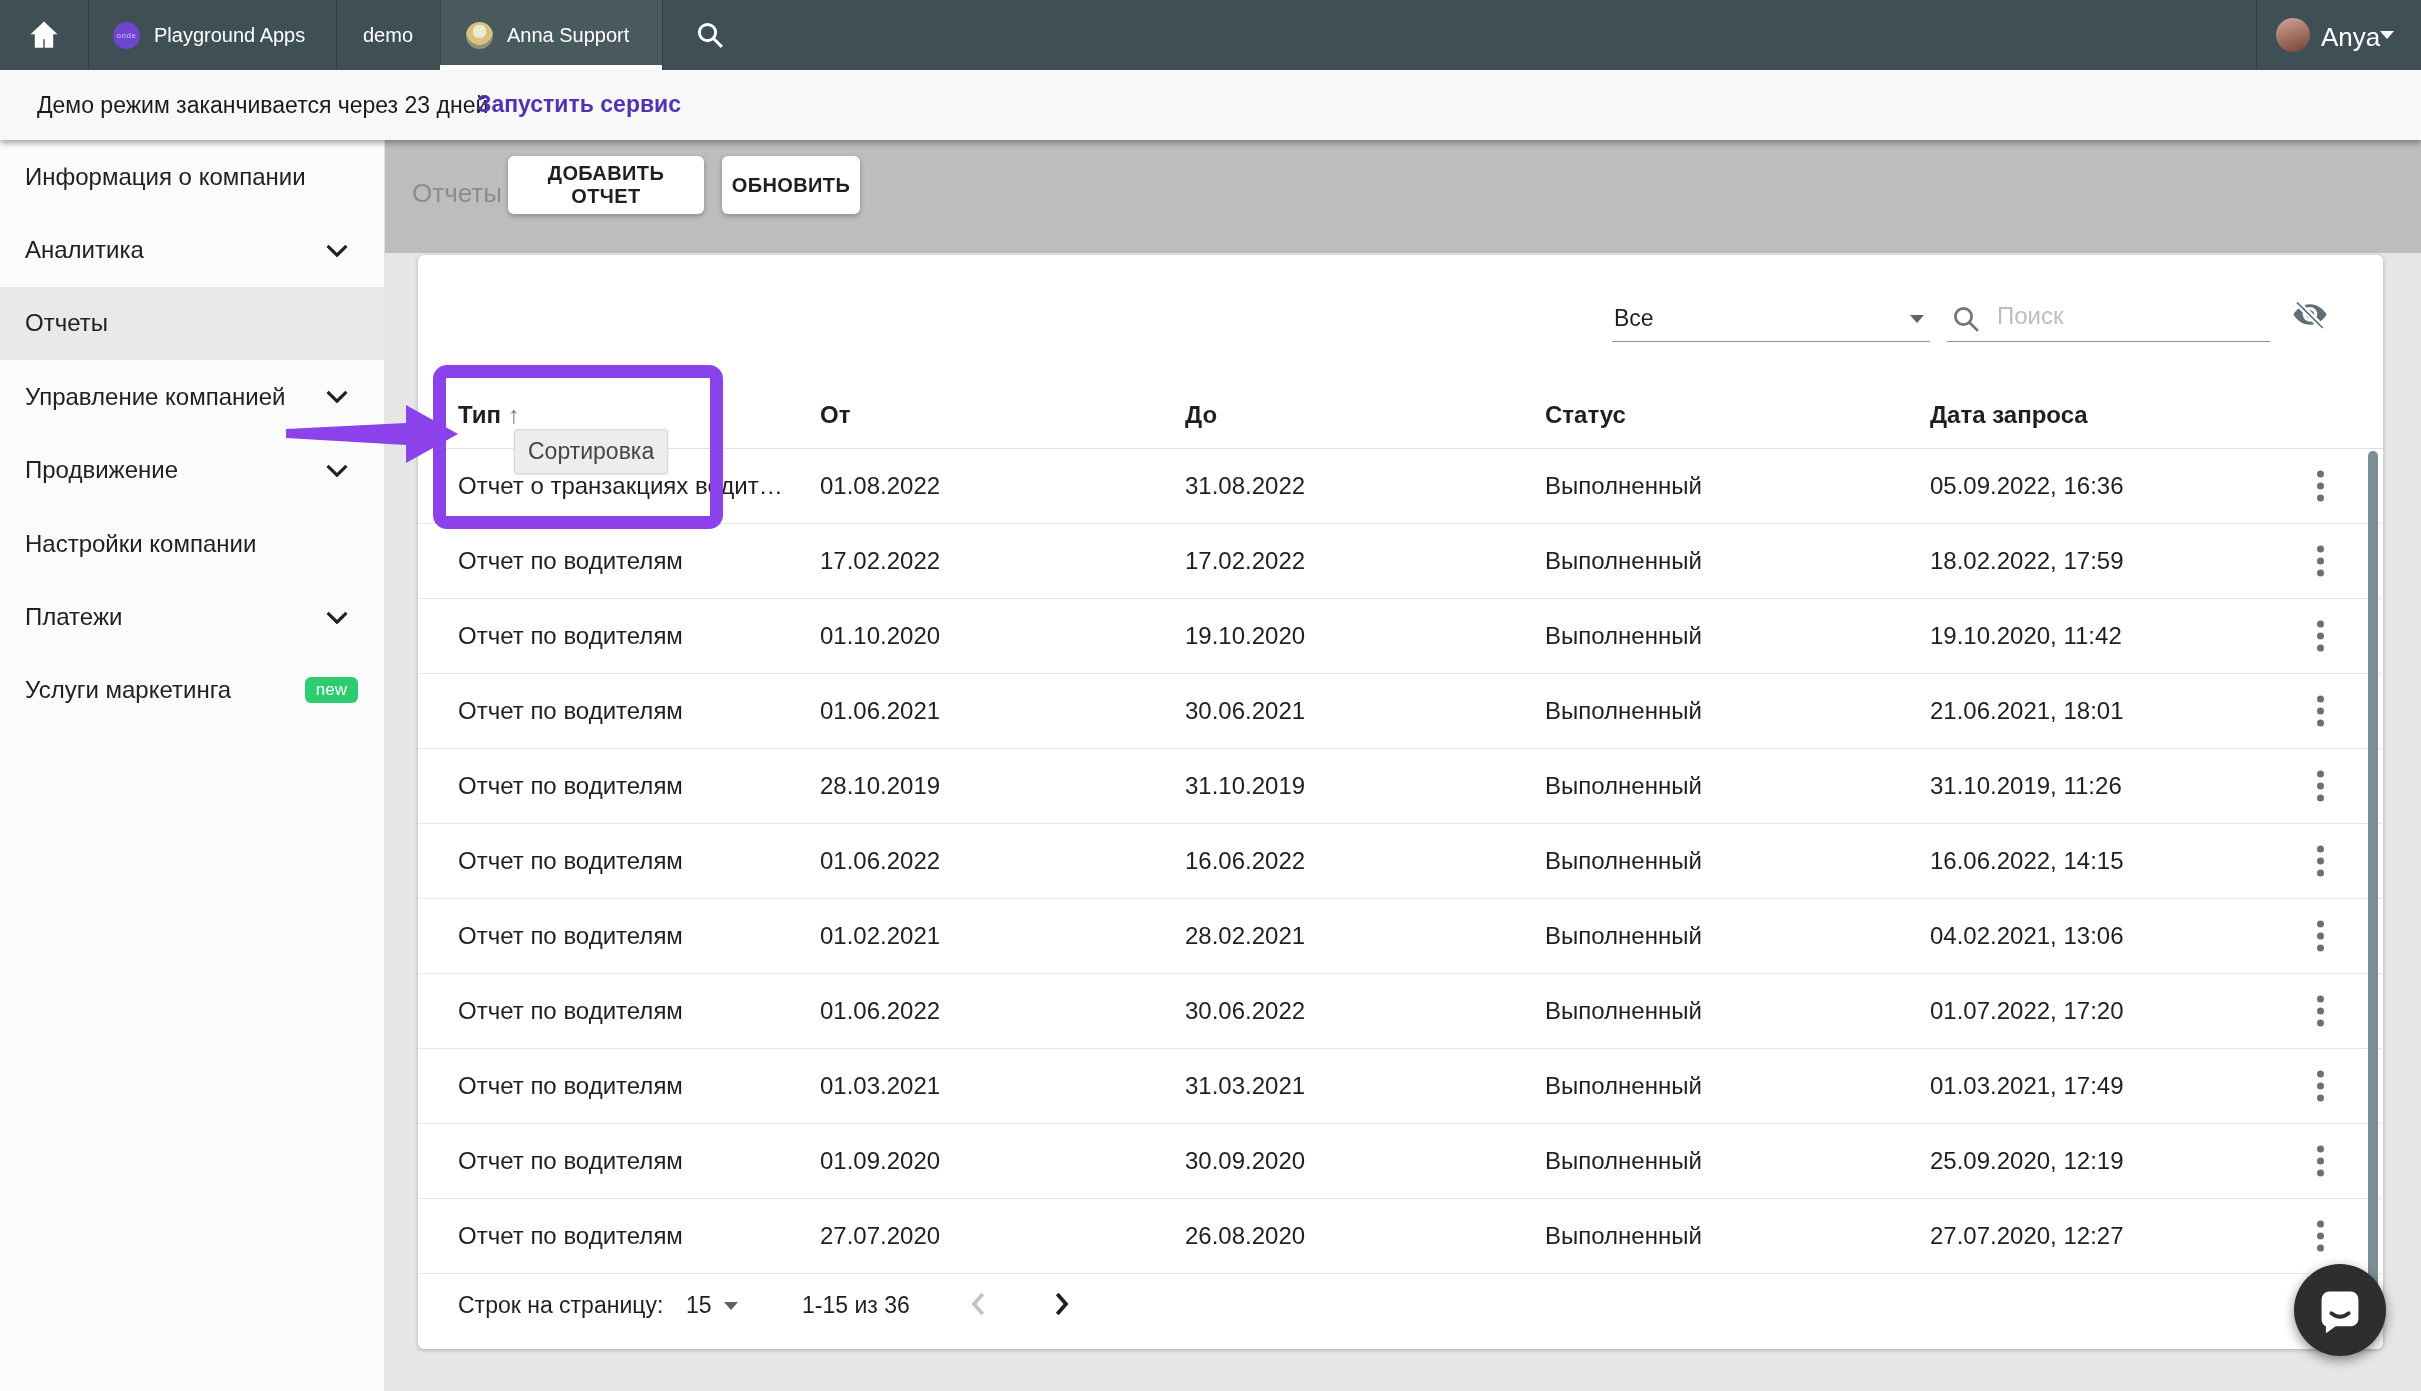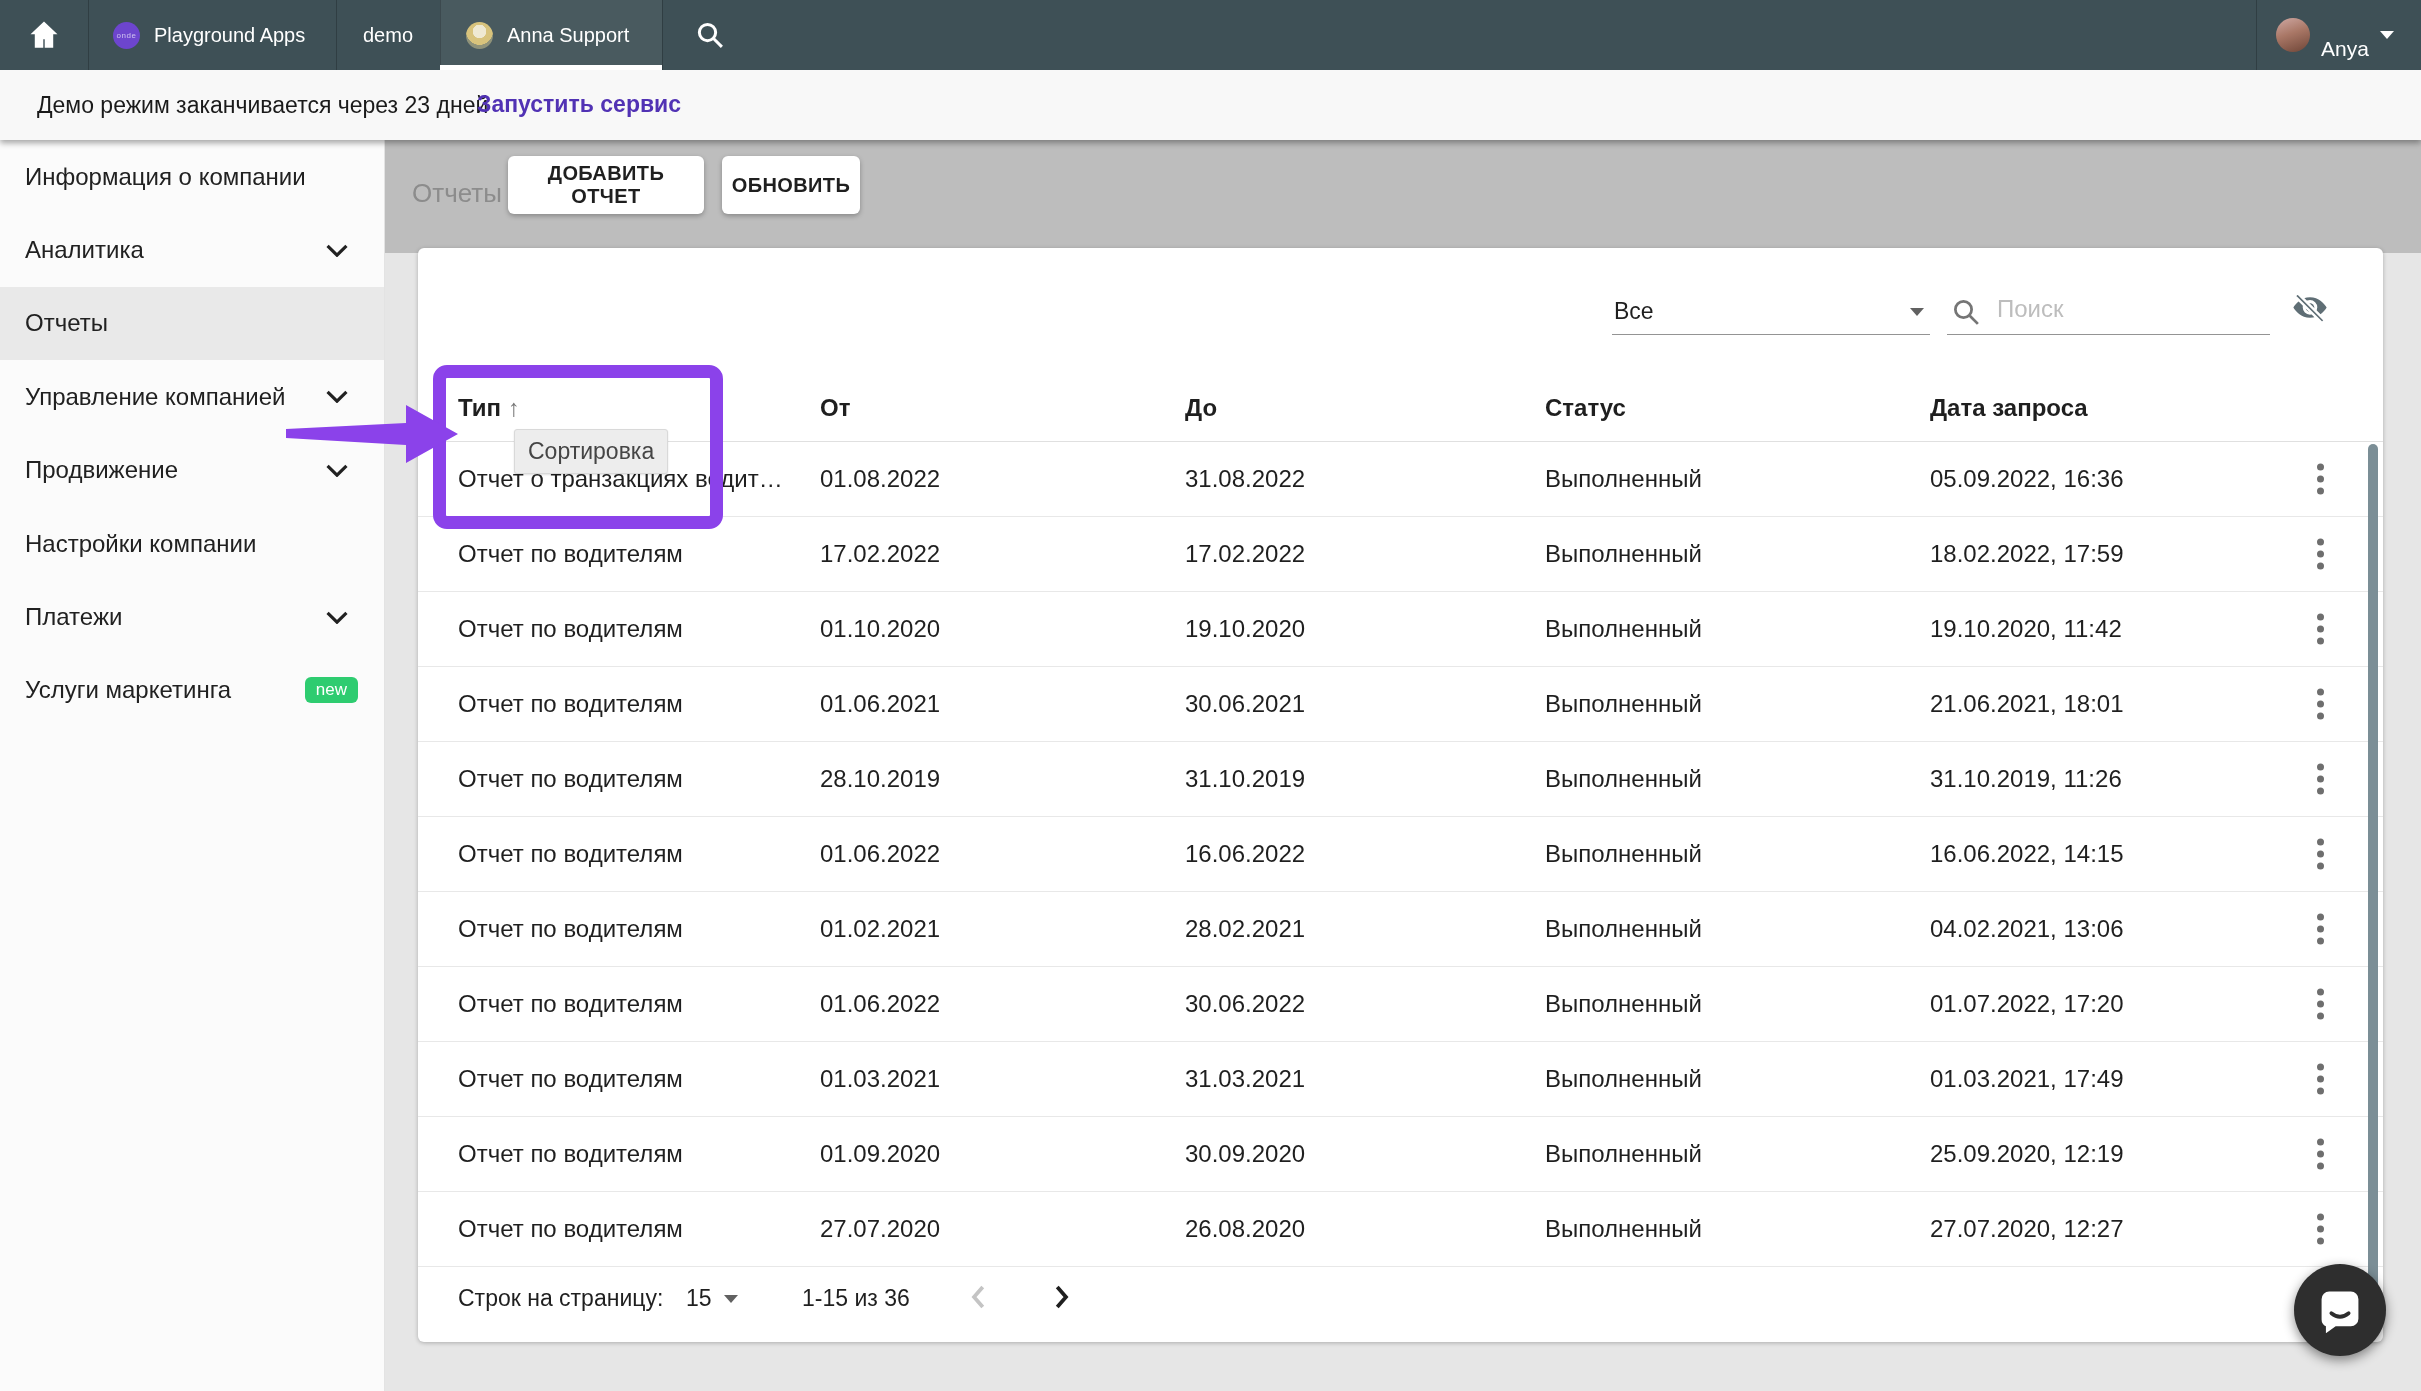--- a/index.html
+++ b/index.html
@@ -16,21 +16,21 @@
   .tab-anna{left:440px;width:222px;background:rgba(255,255,255,.06);}
   .tab-anna .active-underline{position:absolute;left:0;right:0;bottom:0;height:5px;background:#fff;}
   .nav-avatar{width:27px;height:27px;border-radius:50%;margin-right:14px;flex:0 0 auto;}
   .av-onde{margin-left:24px;background:#6d45ce;display:flex;align-items:center;justify-content:center;
            color:#cfc3f0;font-size:8px;letter-spacing:.5px;}
   .av-anna{margin-left:26px;background:radial-gradient(circle at 50% 35%,#efe9d2 0 30%,#d8c37c 31% 60%,#8f9279 61% 100%);}
   .nav-search{position:absolute;left:684px;top:0;width:52px;height:70px;display:flex;align-items:center;justify-content:center;cursor:pointer;}
   .nav-user{position:absolute;left:2264px;top:0;right:0;height:70px;}
   .av-anya{position:absolute;left:12px;top:18px;width:34px;height:34px;border-radius:50%;
            background:linear-gradient(160deg,#cfa9a4 0%,#a97766 45%,#6e4537 100%);}
-  .user-name{position:absolute;left:57px;top:37px;color:#fff;font-size:21px;}
+  .user-name{position:absolute;left:57px;top:22px;color:#fff;font-size:26px;}
   .caret{width:0;height:0;border-left:7px solid transparent;border-right:7px solid transparent;border-top:8px solid #fff;}
   .user-caret{position:absolute;left:116px;top:31px;}
 
   
   .banner{position:absolute;left:0;top:70px;width:2421px;height:70px;background:#f8f8f8;
           box-shadow:0 3px 6px rgba(0,0,0,.35);z-index:5;}
   .banner-text{position:absolute;left:37px;top:22px;font-size:23px;color:#1a1a1a;}
   .banner-link{position:absolute;left:477px;top:21px;font-size:23px;font-weight:bold;color:#5132b4;cursor:pointer;}
 
   
@@ -45,21 +45,21 @@
   
   .sidebar{position:absolute;left:0;top:140px;width:384px;bottom:0;background:#fbfbfb;z-index:4;
            border-right:1px solid #e3e3e3;}
   .sb-item{position:relative;height:73.4px;display:flex;align-items:center;padding-left:25px;cursor:pointer;font-size:24px;color:#212121;}
   .sb-item.selected{background:#e9e9e9;}
   .sb-chevron{position:absolute;right:36px;width:22px;height:13px;}
   .sb-badge{position:absolute;right:26px;background:#2ecc70;color:#fff;font-size:17px;
             padding:3px 11px;border-radius:6px;}
 
   
-  .card{position:absolute;left:418px;top:248px;width:1965px;height:1094px;background:#fff;border-radius:6px;
+  .card{position:absolute;left:418px;top:255px;width:1965px;height:1094px;background:#fff;border-radius:6px;
         box-shadow:0 1px 4px rgba(0,0,0,.25);z-index:2;}
   .filter-select{position:absolute;left:1194px;top:44px;width:318px;height:42px;border-bottom:1px solid #949494;cursor:pointer;}
   .filter-select .val{position:absolute;left:2px;top:6px;font-size:23px;color:#1f1f1f;}
   .select-caret{position:absolute;right:6px;top:16px;border-top-color:#616161;}
   .filter-search{position:absolute;left:1529px;top:44px;width:323px;height:42px;border-bottom:1px solid #949494;}
   .search-glyph{position:absolute;left:4px;top:5px;}
   .filter-search input{position:absolute;left:48px;top:2px;width:260px;border:none;outline:none;font-family:inherit;
                        font-size:24px;color:#1f1f1f;background:transparent;}
   .filter-search input::placeholder{color:#bdbdbd;}
   .eye-btn{position:absolute;left:1872px;top:44px;width:40px;height:34px;border:none;background:transparent;padding:0;cursor:pointer;}

